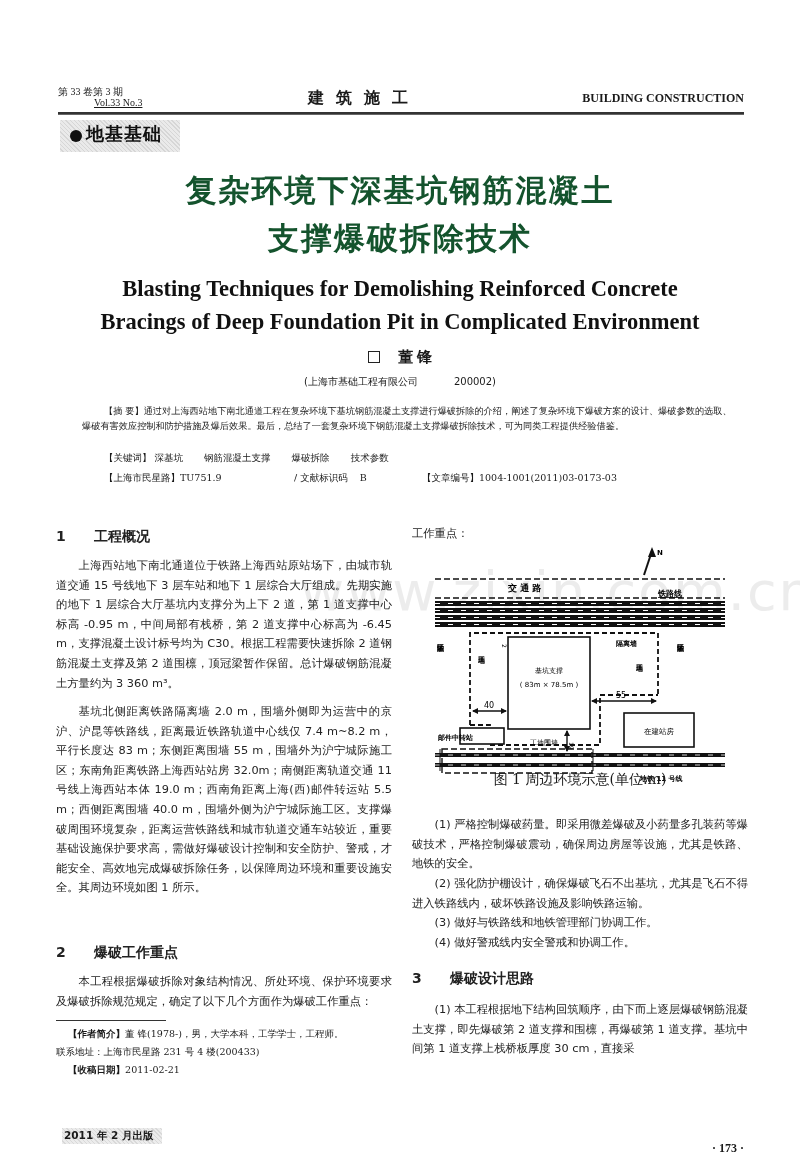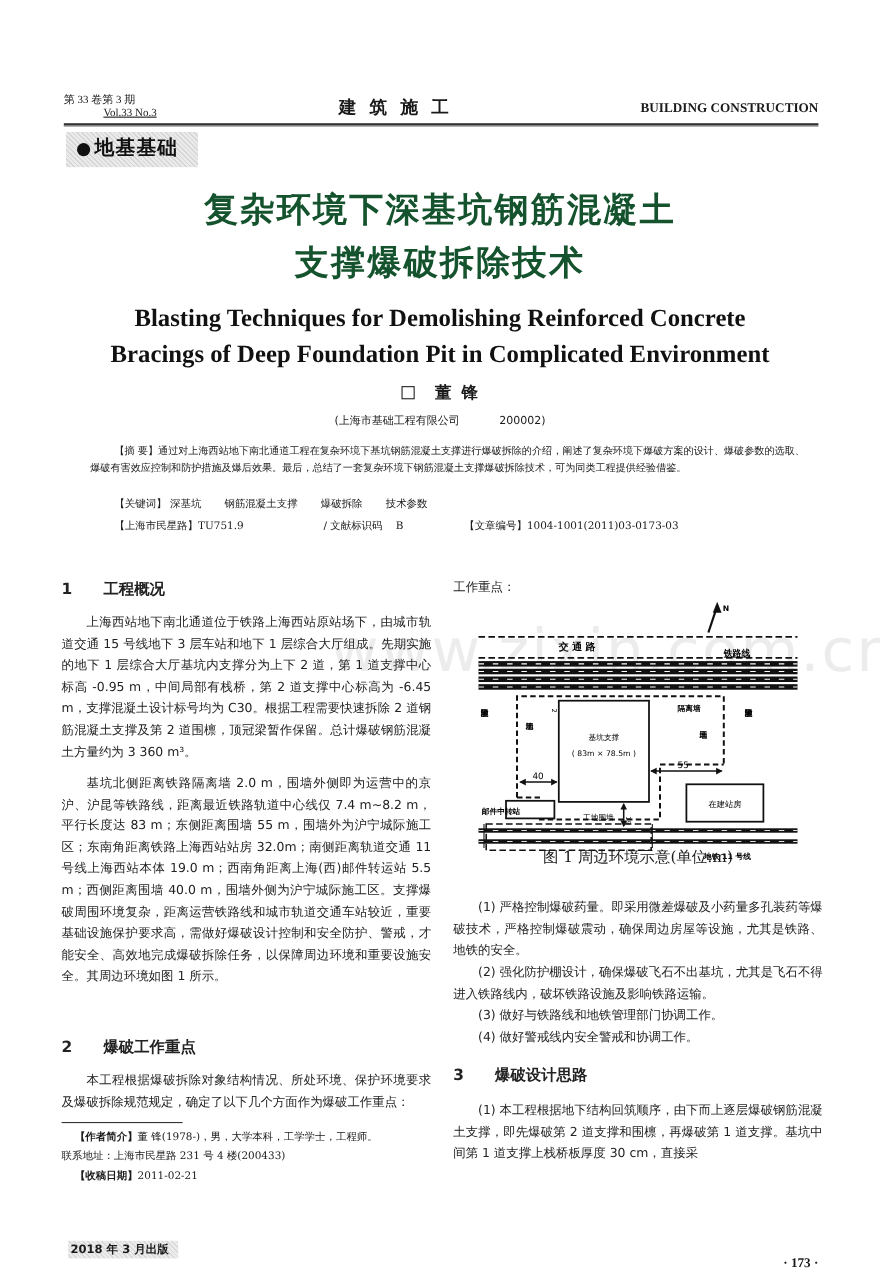--- a/index.html
+++ b/index.html
@@ -18,21 +18,21 @@
     .section-badge .dot { position: absolute; left: 10px; top: 10px; width: 12px; height: 12px; border-radius: 50%; background: #111; }
     .section-badge .lbl { position: absolute; left: 26px; top: 2px; font-size: 18px; font-weight: bold; font-family: "DejaVu Sans", sans-serif; color: #111; letter-spacing: 1px; }
 
     .title-cn { position: absolute; left: 0; width: 800px; text-align: center; font-family: "DejaVu Sans", sans-serif; font-weight: bold; font-size: 31px; letter-spacing: 2px; color: #14532d; }
     .t1 { top: 170px; }
     .t2 { top: 218px; }
     .title-en { position: absolute; left: 0; width: 800px; text-align: center; font-family: "Liberation Serif", serif; font-weight: bold; font-size: 22.5px; color: #111; }
     .e1 { top: 276px; }
     .e2 { top: 309px; }
 
-    .author { position: absolute; left: 0; width: 800px; top: 348px; text-align: center; font-size: 15px; font-weight: bold; font-family: Liberation Mono, monospace; }
+    .author { position: absolute; left: 0; width: 800px; top: 348px; text-align: center; font-size: 15px; font-weight: bold; font-family: Liberation Serif, serif; }
     .author .box { display: inline-block; width: 12px; height: 12px; border: 1.5px solid #222; margin-right: 18px; vertical-align: -1px; }
     .affil { position: absolute; left: 0; width: 800px; top: 375px; text-align: center; font-size: 10px; font-family: "DejaVu Sans", sans-serif; }
     .affil .zip { margin-left: 36px; text-align: center; }
 
     .abstract { position: absolute; left: 82px; top: 403px; width: 650px; font-size: 9.2px; line-height: 15px; font-family: "DejaVu Serif", serif; text-indent: 22px; }
     .abstract .k, .kw .k, .cls .k { font-weight: normal; font-family: "DejaVu Sans", sans-serif; }
     .kw { position: absolute; left: 104px; top: 452px; font-size: 9.5px; font-family: "DejaVu Serif", serif; }
     .kw span.v { margin-right: 18px; }
     .cls { position: absolute; left: 104px; top: 472px; width: 640px; font-size: 9.5px; font-family: "DejaVu Serif", serif; }
     .cls .c1 { position: absolute; left: 0; }
@@ -216,14 +216,14 @@
 
 <div class="footnote-rule"></div>
 <div class="footnote" style="top:1025px;">
   &nbsp;&nbsp;&nbsp;&nbsp;<span class="k">【作者简介】</span><span>董  锋(1978-)，男，大学本科，工学学士，工程师。</span>
 </div>
 <div class="footnote" style="top:1043px;">联系地址：上海市民星路 231 号 4 楼(200433)</div>
 <div class="footnote" style="top:1061px;">
   &nbsp;&nbsp;&nbsp;&nbsp;<span class="k">【收稿日期】</span><span>2011-02-21</span>
 </div>
 
-<div class="pub-date">2018 年 3 月出版</div>
+<div class="pub-date">2011 年 2 月出版</div>
 <div class="page-num">· 173 ·</div>
 
 </body></html>

